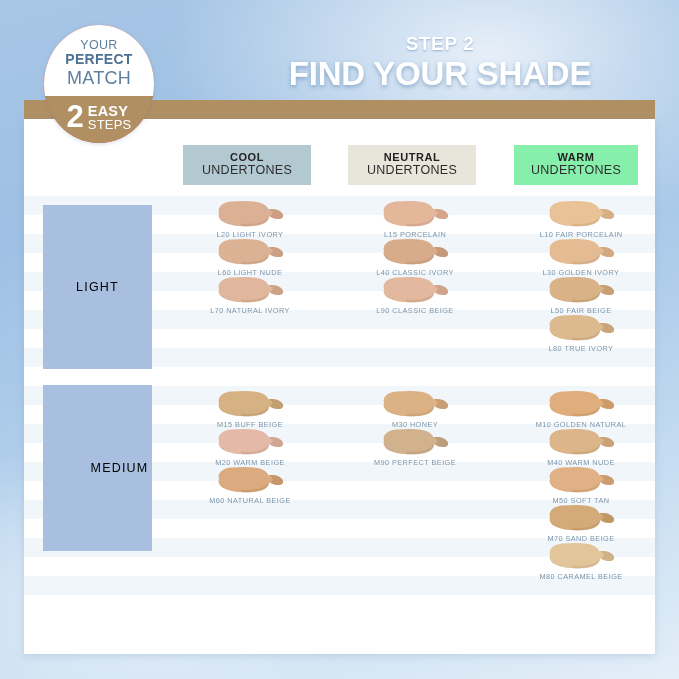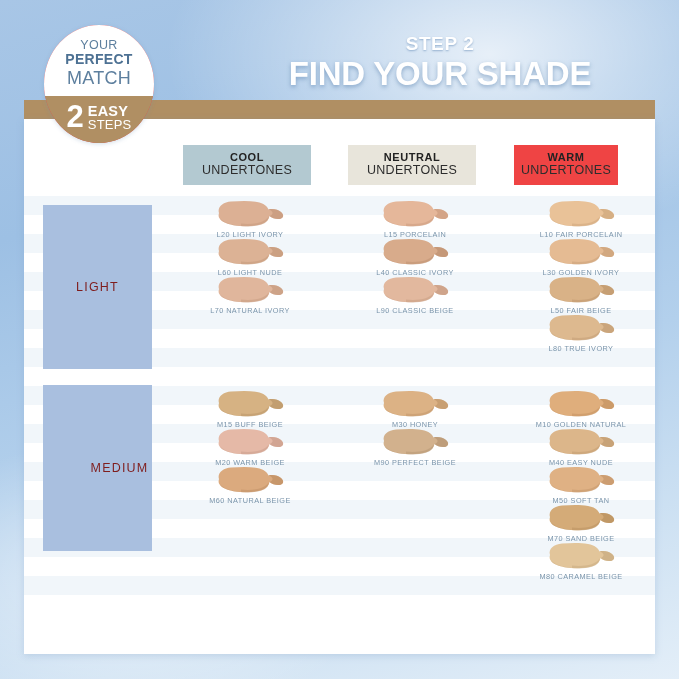--- a/index.html
+++ b/index.html
@@ -82,36 +82,36 @@
   .undertone-chip {
     position: absolute; top: 145px; height: 40px;
     display: flex; flex-direction: column;
     align-items: center; justify-content: center;
     line-height: 1.08;
   }
   .ut-bold { font-size: 11px; font-weight: 700; color: #222222; letter-spacing: 0.55px; }
   .ut-reg  { font-size: 12.5px; font-weight: 400; color: #2d2d2d; letter-spacing: 0.3px; }
   #chip-cool    { left: 183px; width: 128px; background: #b3c9d1; }
   #chip-neutral { left: 348px; width: 128px; background: #e8e5db; }
-  #chip-warm    { left: 514px; width: 104px; background: #ef4444; justify-content: center; }
+  #chip-warm    { left: 514px; width: 124px; background: #86efac; justify-content: center; }
 
   
   #stripes { position: absolute; left: 24px; top: 196px; width: 631px; height: 420px; }
   .stripe { position: absolute; left: 0; width: 631px; height: 19px; }
   .stripe.on  { background: #f1f6fa; }
   .stripe.off { background: #ffffff; }
 
   
   .cat-block {
     position: absolute; left: 43px; width: 109px;
     background: #a9bfdf;
     display: flex; align-items: center; justify-content: center;
   }
   .cat-label {
-    font-size: 12.5px; font-weight: 400; color: #7f1d1d; letter-spacing: 1.2px;
+    font-size: 12.5px; font-weight: 400; color: #000000; letter-spacing: 1.2px;
   }
   #cat-light  { top: 205px; height: 164px; }
   #cat-medium { top: 385px; height: 166px; padding-left: 44px; }
 
   
   .cell { position: absolute; width: 150px; }
   .swatch-wrap {
     position: relative; width: 78px; height: 30px;
     margin: 0 auto;
   }
@@ -381,21 +381,21 @@
     </div>
     <div class="cell col-warm" style="top: 427px;">
       <div class="swatch-wrap">
         <svg viewBox="0 0 78 30" xmlns="http://www.w3.org/2000/svg">
           <path d="M8 14 C6 8, 12 3, 20 2.5 C29 2, 38 1.5, 46 3 C53 4.2, 56 7, 57.5 10.5 C62 9.5, 67 10.5, 70 13 C73.5 16, 72.5 19.5, 68.5 20 C65 20.5, 61 19, 58.5 17 C58 20.5, 55.5 23.5, 51 25 C45 27, 37 27.5, 29 27 C20 26.4, 12 24, 9 20 C7 17.5, 7.6 15.6, 8 14 Z" fill="#dcb68a"></path>
           <path d="M57.5 10.5 C62 9.5, 67 10.5, 70 13 C73.5 16, 72.5 19.5, 68.5 20 C65 20.5, 61 19, 58.5 17 C60.5 16.2, 62 14.8, 61.5 13.4 C61 12, 59.3 11, 57.5 10.5 Z" fill="#c29c71" opacity="0.75"></path>
           <path d="M30 24.5 C36 25.2, 44 25, 49.5 23.3 C53.5 22, 56.2 20, 57.6 17.6 C57.6 21.6, 54.8 24.4, 50 25.8 C44 27.5, 36.5 27.7, 30 27 Z" fill="#c29c71" opacity="0.55"></path>
           <path d="M9.5 19.8 C13 23.6, 20 25.9, 28.5 26.8 L29 27 C20 26.4, 12 24, 9 20 Z" fill="#c29c71" opacity="0.4"></path>
         </svg>
       </div>
-      <div class="cell-label">M40 EASY NUDE</div>
+      <div class="cell-label">M40 WARM NUDE</div>
     </div>
     <div class="cell col-warm" style="top: 465px;">
       <div class="swatch-wrap">
         <svg viewBox="0 0 78 30" xmlns="http://www.w3.org/2000/svg">
           <path d="M8 14 C6 8, 12 3, 20 2.5 C29 2, 38 1.5, 46 3 C53 4.2, 56 7, 57.5 10.5 C62 9.5, 67 10.5, 70 13 C73.5 16, 72.5 19.5, 68.5 20 C65 20.5, 61 19, 58.5 17 C58 20.5, 55.5 23.5, 51 25 C45 27, 37 27.5, 29 27 C20 26.4, 12 24, 9 20 C7 17.5, 7.6 15.6, 8 14 Z" fill="#dfb184"></path>
           <path d="M57.5 10.5 C62 9.5, 67 10.5, 70 13 C73.5 16, 72.5 19.5, 68.5 20 C65 20.5, 61 19, 58.5 17 C60.5 16.2, 62 14.8, 61.5 13.4 C61 12, 59.3 11, 57.5 10.5 Z" fill="#c5976b" opacity="0.75"></path>
           <path d="M30 24.5 C36 25.2, 44 25, 49.5 23.3 C53.5 22, 56.2 20, 57.6 17.6 C57.6 21.6, 54.8 24.4, 50 25.8 C44 27.5, 36.5 27.7, 30 27 Z" fill="#c5976b" opacity="0.55"></path>
           <path d="M9.5 19.8 C13 23.6, 20 25.9, 28.5 26.8 L29 27 C20 26.4, 12 24, 9 20 Z" fill="#c5976b" opacity="0.4"></path>
         </svg>
       </div>

